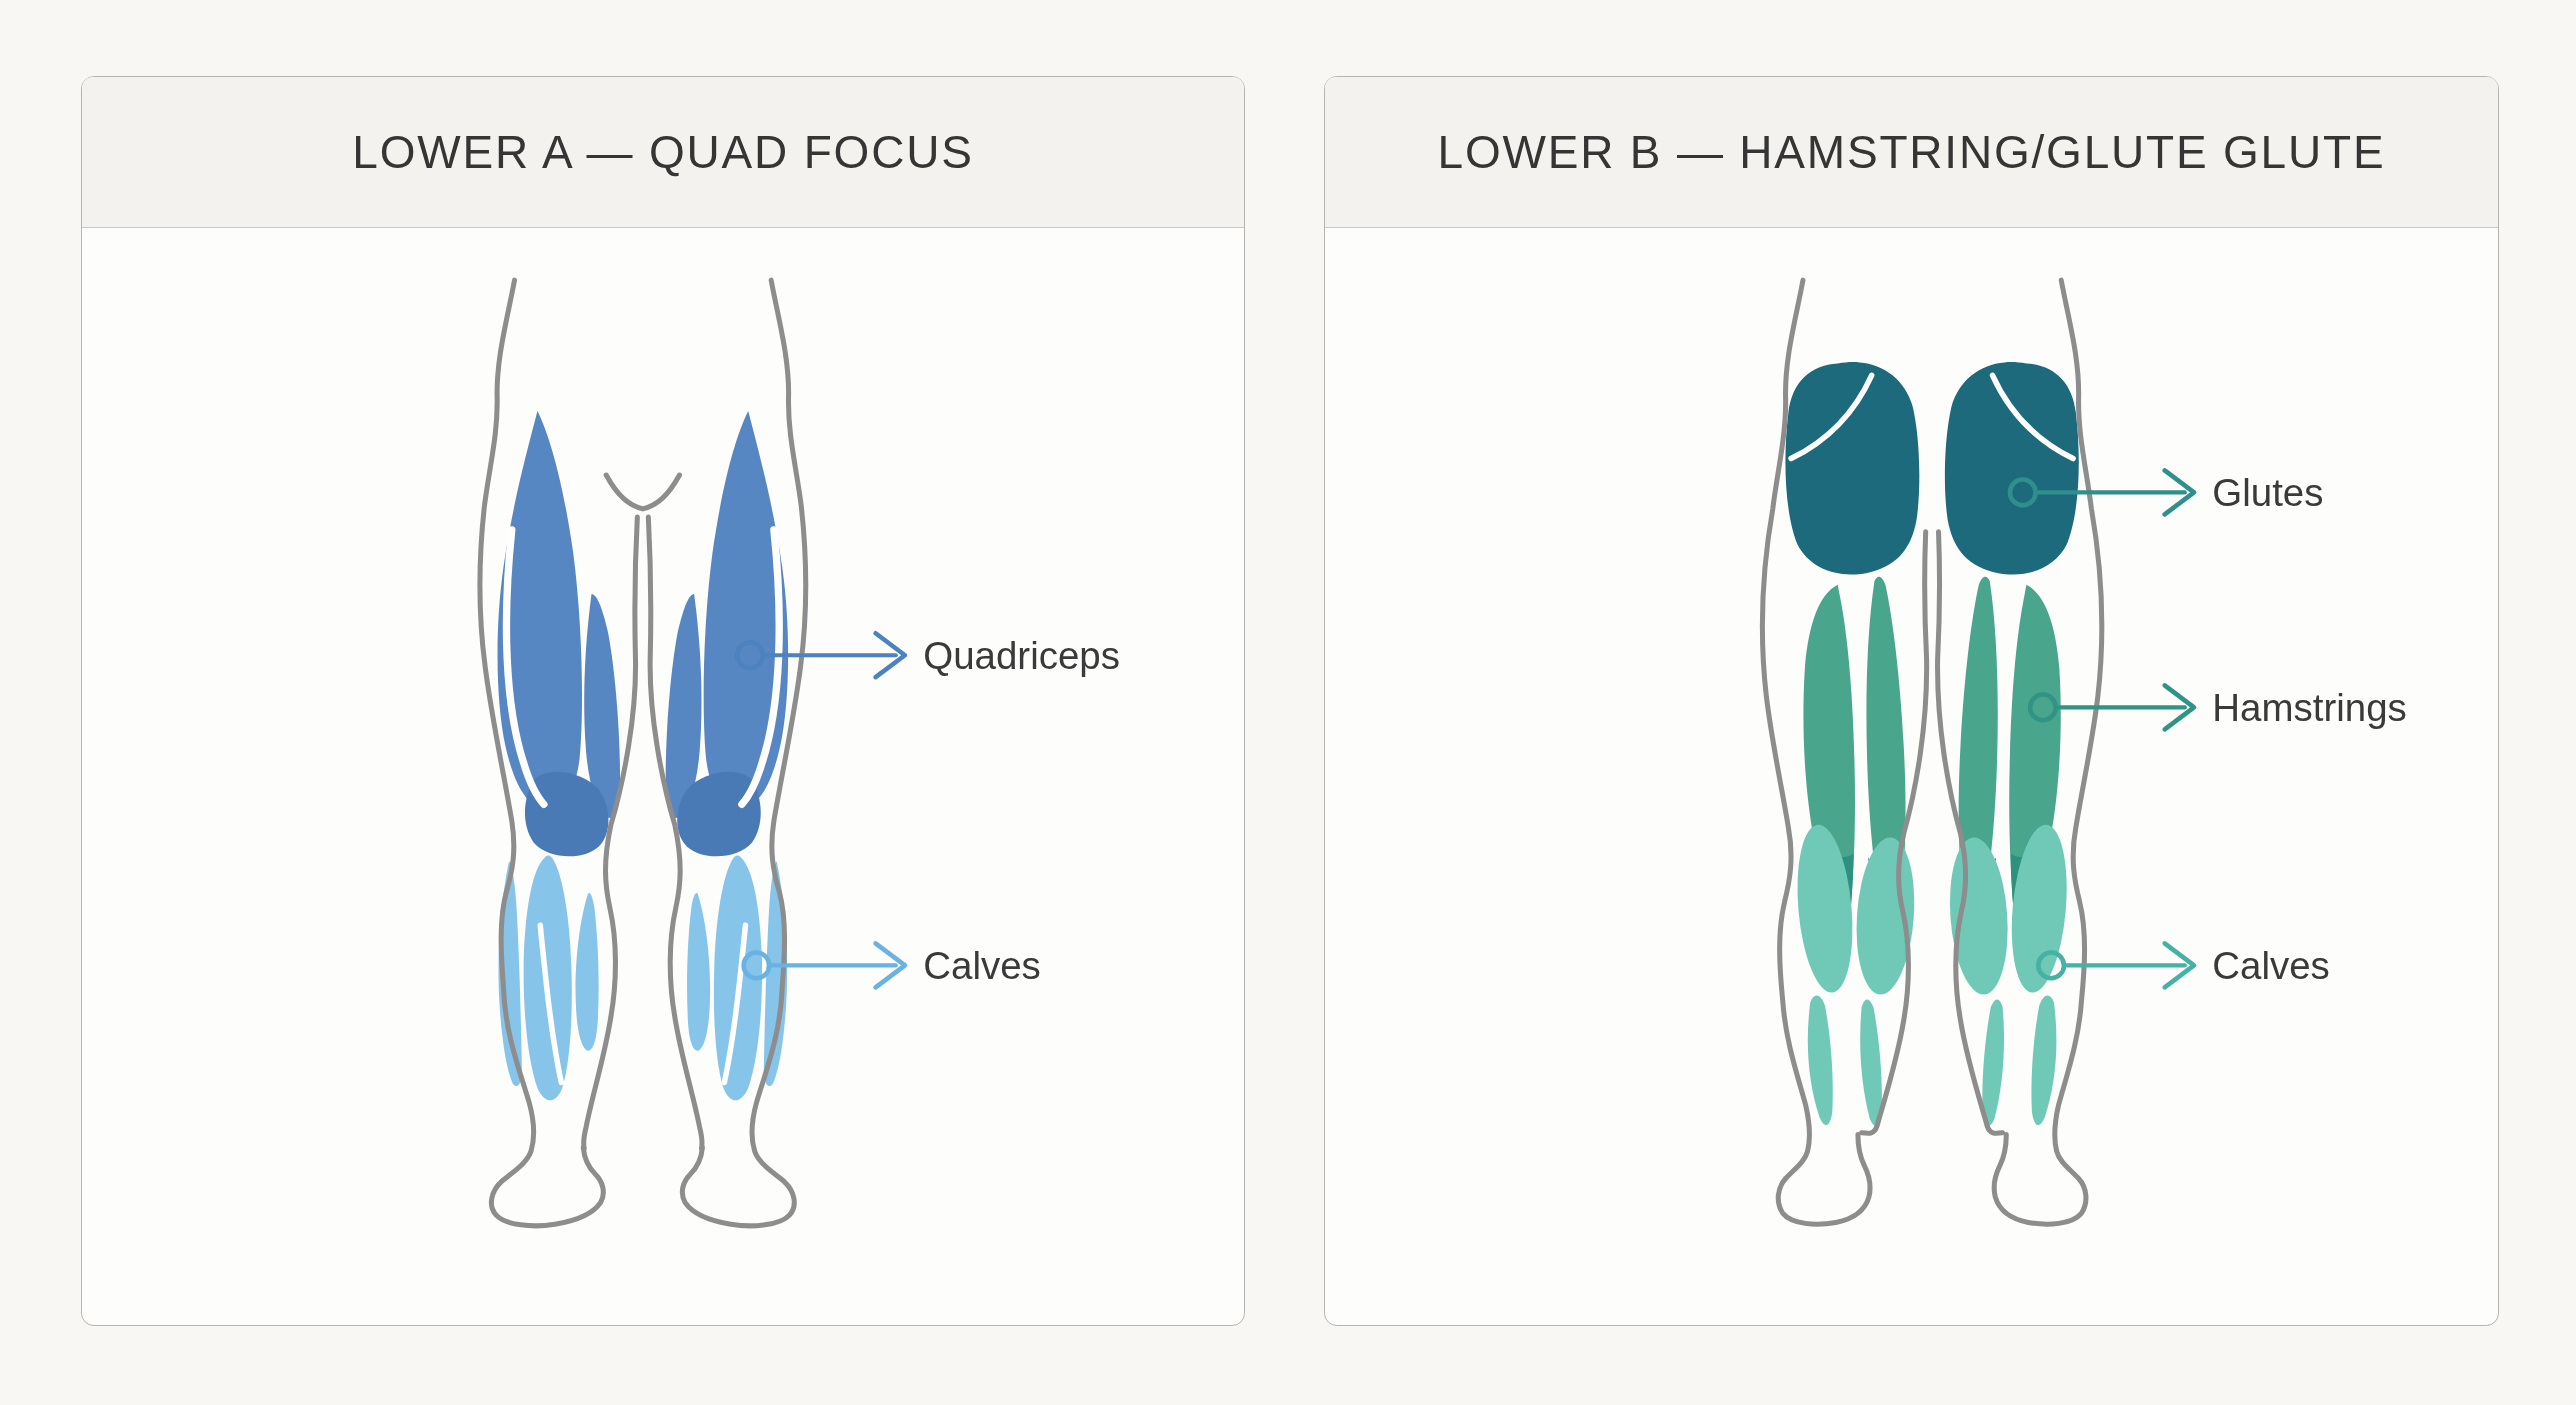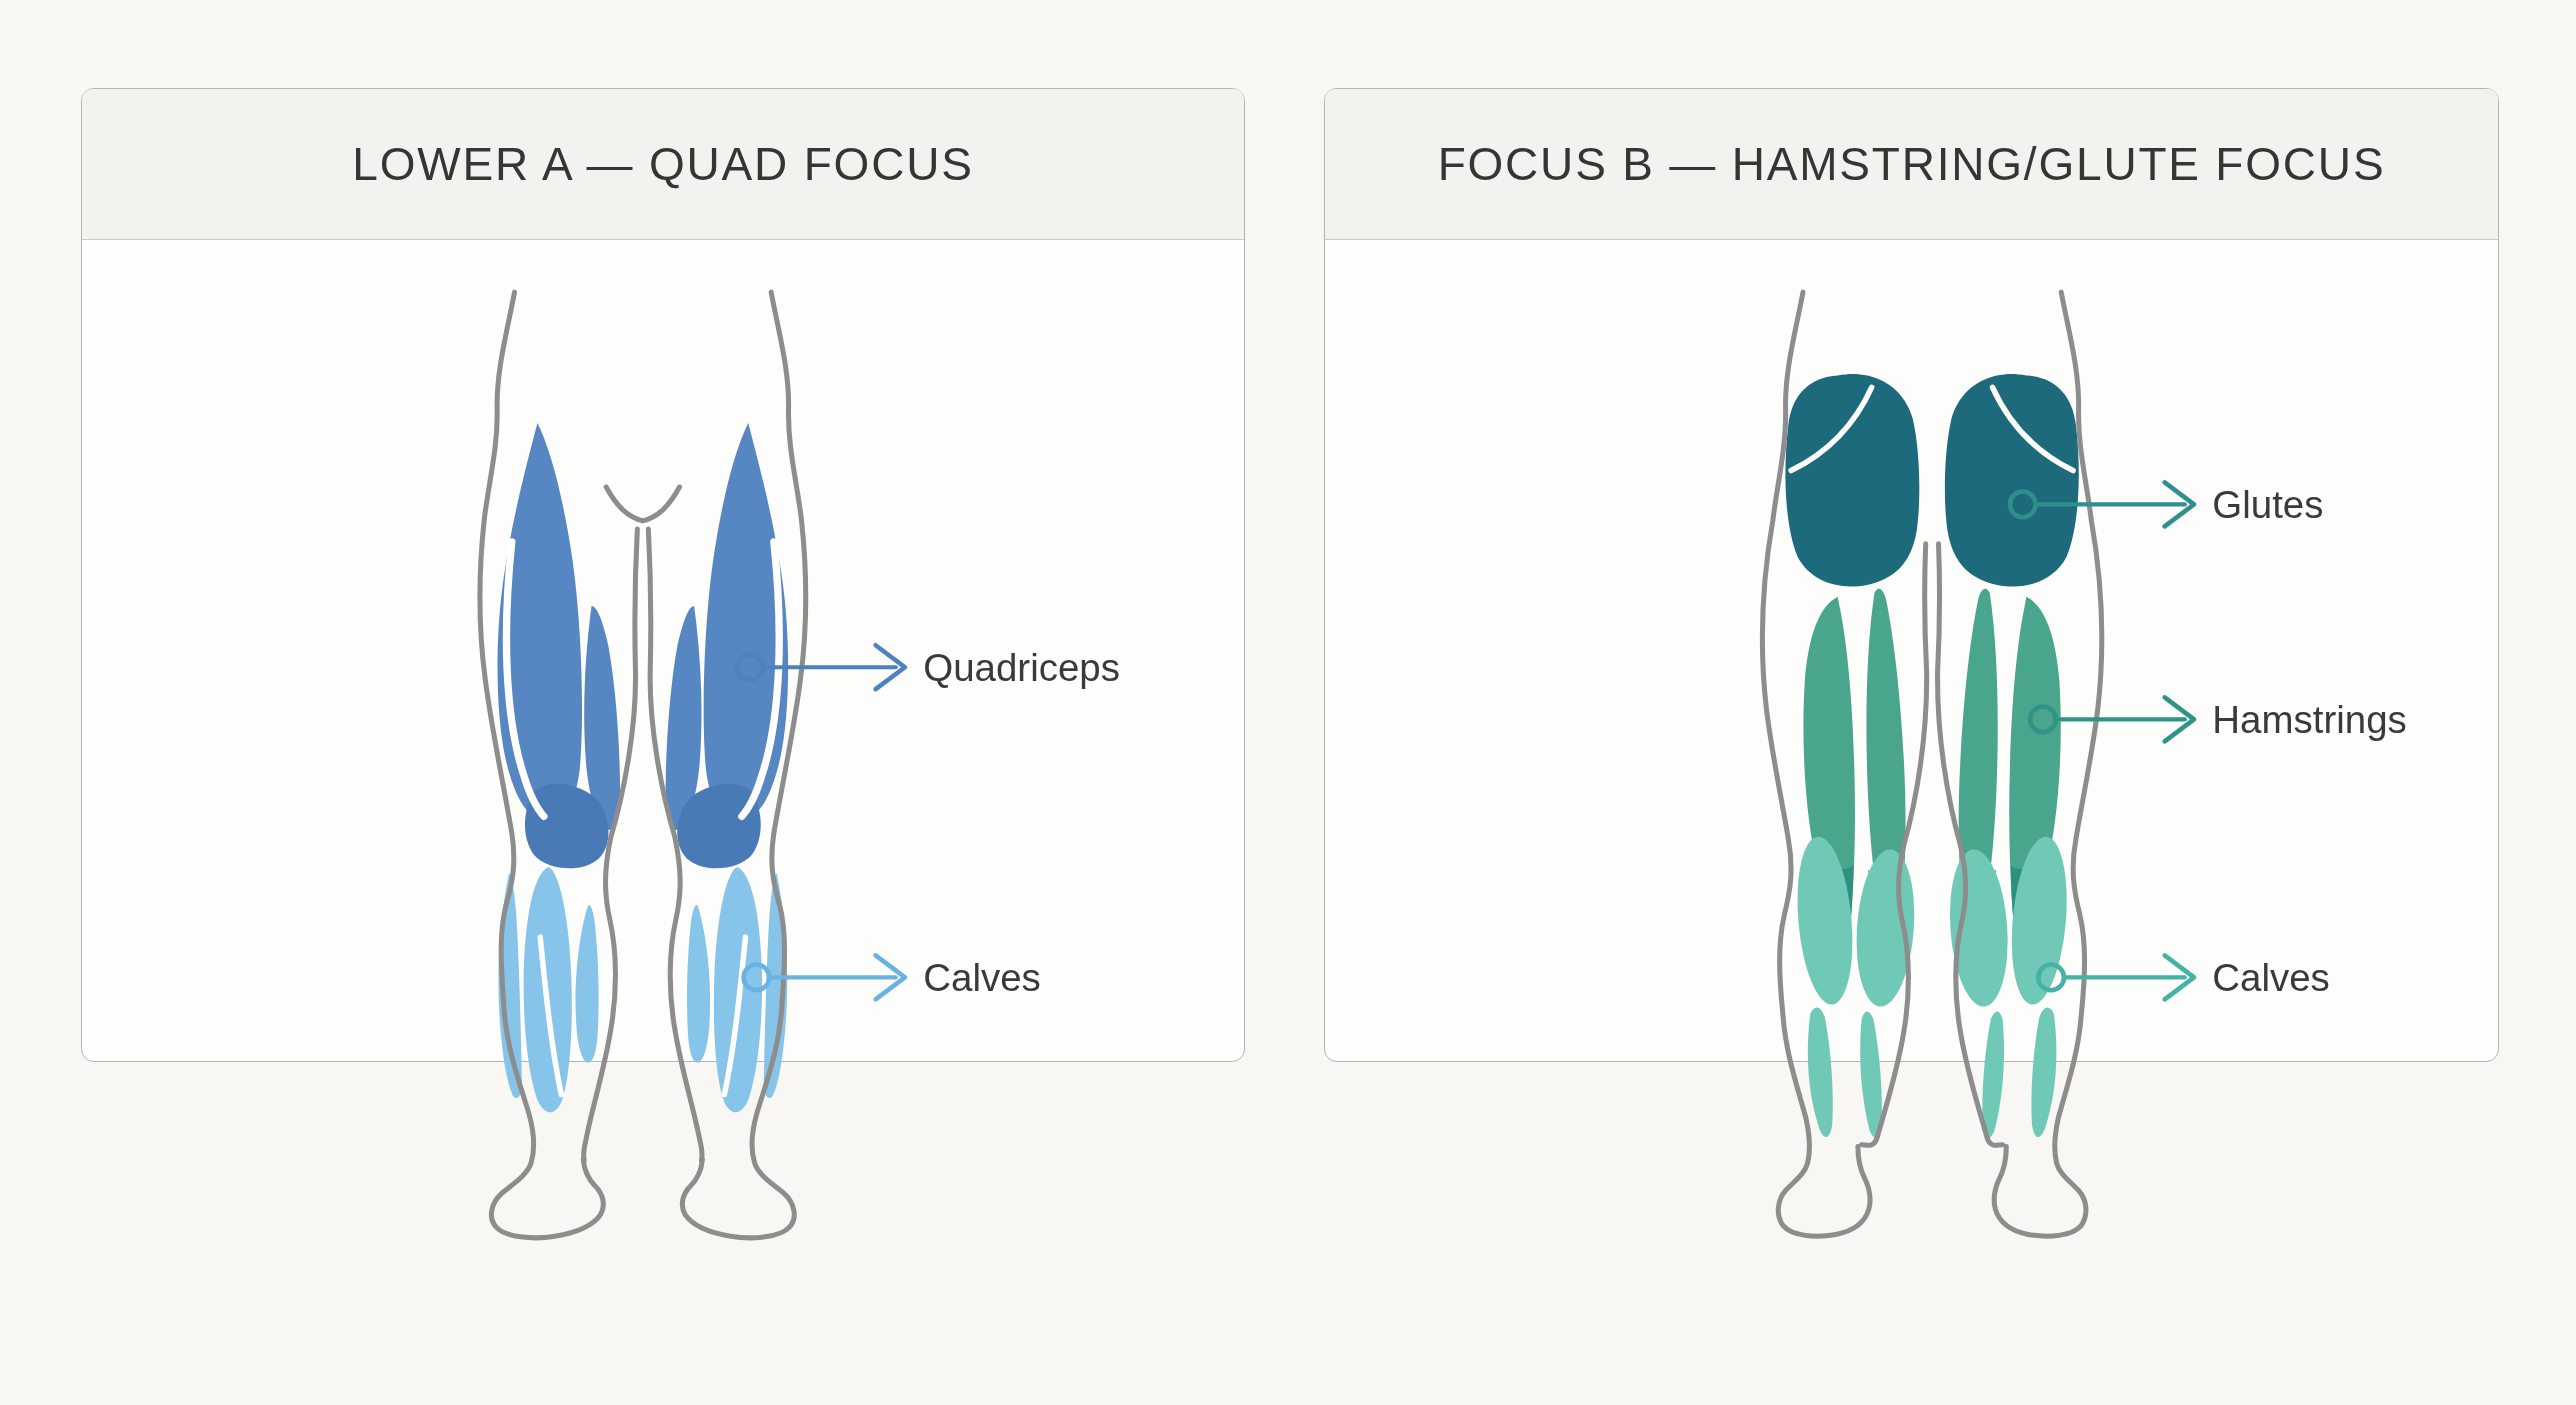--- a/index.html
+++ b/index.html
@@ -3,21 +3,21 @@
 <meta charset="utf-8">
 <style>
   html,body{margin:0;padding:0;}
   body{
     width:2576px;height:1405px;position:relative;
     background:#f8f7f3;
     font-family:"Liberation Sans", sans-serif;
     overflow:hidden;
   }
   .panel{
-    position:absolute;top:88px;height:974px;
+    position:absolute;top:76px;height:1250px;
     background:#fdfdfb;border:1.8px solid #b5b4b1;border-radius:12.8px;
     box-sizing:border-box;
   }
   .panel-a{left:81px;width:1164px;}
   .panel-b{left:1324px;width:1175px;}
   .panel-header{
     height:151px;background:#f3f2ef;border-bottom:1.8px solid #cbcac7;
     border-radius:11px 11px 0 0;
     display:flex;align-items:center;justify-content:center;
     box-sizing:border-box;
@@ -95,21 +95,21 @@
         <line class="leader-shaft" x1="753" y1="806" x2="888" y2="806"></line>
         <path class="leader-head" d="M 866 782 L 898 806 L 866 830"></path>
       </g>
       <text class="muscle-label" x="918" y="821">Calves</text>
     </svg>
   </div>
 </div>
 
 <div class="panel panel-b">
   <div class="panel-header">
-    <div class="panel-title">FOCUS B — HAMSTRING/GLUTE FOCUS</div>
+    <div class="panel-title">LOWER B — HAMSTRING/GLUTE GLUTE</div>
   </div>
   <div class="panel-body">
     <svg viewBox="0 0 1281 1198" preserveAspectRatio="none">
 
       <g fill="#1e6a7d">
         <path id="legB-glute" d="M 560 148 C 530 150 510 168 506 202 C 500 252 502 312 516 346 C 530 373 560 383 592 377 C 622 371 640 353 646 319 C 651 286 650 231 642 196 C 634 166 610 149 584 147 C 576 146 568 147 560 148 Z"></path>
         <use href="#legB-glute" transform="translate(1326,0) scale(-1,1)"></use>
       </g>
 
       <g fill="#49a68c">

